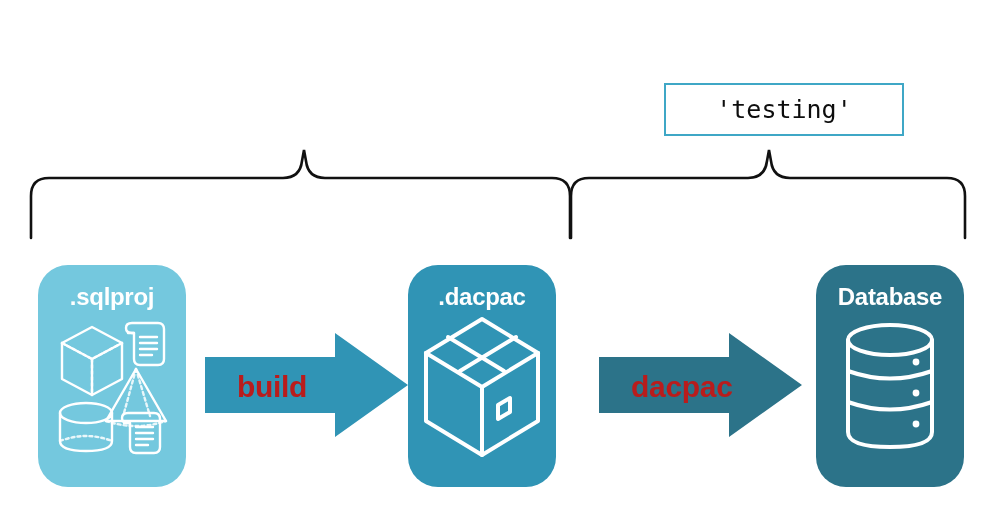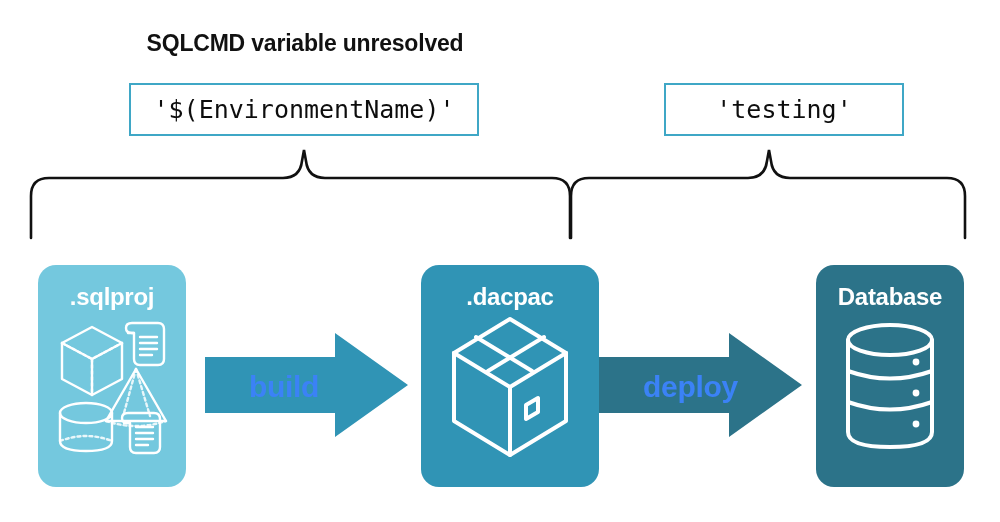--- a/index.html
+++ b/index.html
@@ -50,75 +50,73 @@
   #code-box-testing     { left: 664px; top: 83px; width: 240px; height: 53px; }
 
   
   .brace-svg { position: absolute; }
   #brace-left  { left: 28px;  top: 148px; }
   #brace-right { left: 568px; top: 148px; }
 
   
   .card {
     position: absolute;
-    border-radius: 18px;
+    border-radius: 30px;
     box-sizing: border-box;
     text-decoration: underline;
   }
   .card-label {
     position: absolute;
     left: 0; right: 0;
     text-align: center;
     color: #ffffff;
     font-family: "Liberation Sans", sans-serif;
     font-weight: bold;
     font-size: 24px;
     letter-spacing: -0.3px;
     white-space: nowrap;
   }
   #card-sqlproj  { left: 38px;  top: 265px; width: 148px; height: 222px; background: #74c8de; }
-  #card-dacpac   { left: 421px; top: 265px; width: 178px; height: 222px; background: #3094b5; }
+  #card-dacpac   { left: 408px; top: 265px; width: 148px; height: 222px; background: #3094b5; }
   #card-database { left: 816px; top: 265px; width: 148px; height: 222px; background: #2c7389; }
 
   .card-label { top: 18px; }
   .card-icon  { position: absolute; left: 50%; transform: translateX(-50%); }
   #sqlproj-icon  { top: 52px; }
   #dacpac-icon   { top: 48px; }
   #database-icon { top: 55px; }
 
   
   .arrow-wrap { position: absolute; }
   #arrow-build  { left: 205px; top: 333px; }
   #arrow-deploy { left: 599px; top: 333px; }
   .arrow-label {
     position: absolute;
     top: 0; left: 0;
     width: 100%;
     height: 100%;
     display: flex;
     align-items: center;
-    color: #3b82f6;
+    color: #b91c1c;
     font-family: "Liberation Sans", sans-serif;
     font-weight: bold;
     font-size: 30px;
     letter-spacing: -0.3px;
-    padding-left: 44px;
+    padding-left: 32px;
     box-sizing: border-box;
     pointer-events: none;
   }
 </style>
 </head>
 <body>
 
 <div id="diagram">
 
-  <div class="heading" id="heading-unresolved">SQLCMD variable unresolved</div>
-
-
-  <div class="code-box" id="code-box-environment">'$(EnvironmentName)'</div>
+
+
 
   <div class="code-box" id="code-box-testing">'testing'</div>
 
   <svg class="brace-svg" id="brace-left" width="545" height="92" viewBox="0 0 545 92">
     <path d="M 3 90
              L 3 48
              Q 3 30 21 30
              L 255 30
              Q 272 30 274 13
              L 276 2
@@ -217,21 +215,21 @@
 
         <polygon points="78,92 90,85 90,99 78,106"></polygon>
       </g>
     </svg>
   </div>
 
   <div class="arrow-wrap" id="arrow-deploy">
     <svg width="203" height="104" viewBox="0 0 203 104">
       <polygon points="0,24 130,24 130,0 203,52 130,104 130,80 0,80" fill="#2c7389"></polygon>
     </svg>
-    <div class="arrow-label">deploy</div>
+    <div class="arrow-label">dacpac</div>
   </div>
 
   <div class="card" id="card-database">
     <div class="card-label">Database</div>
 
     <svg class="card-icon" id="database-icon" width="96" height="132" viewBox="0 0 96 132">
       <g fill="none" stroke="#ffffff" stroke-width="4" stroke-linejoin="round" stroke-linecap="round">
         <ellipse cx="48" cy="20" rx="42" ry="15"></ellipse>
         <path d="M 6 20 L 6 112 Q 6 127 48 127 Q 90 127 90 112 L 90 20"></path>
         <path d="M 6 51 Q 48 66 90 51"></path>

